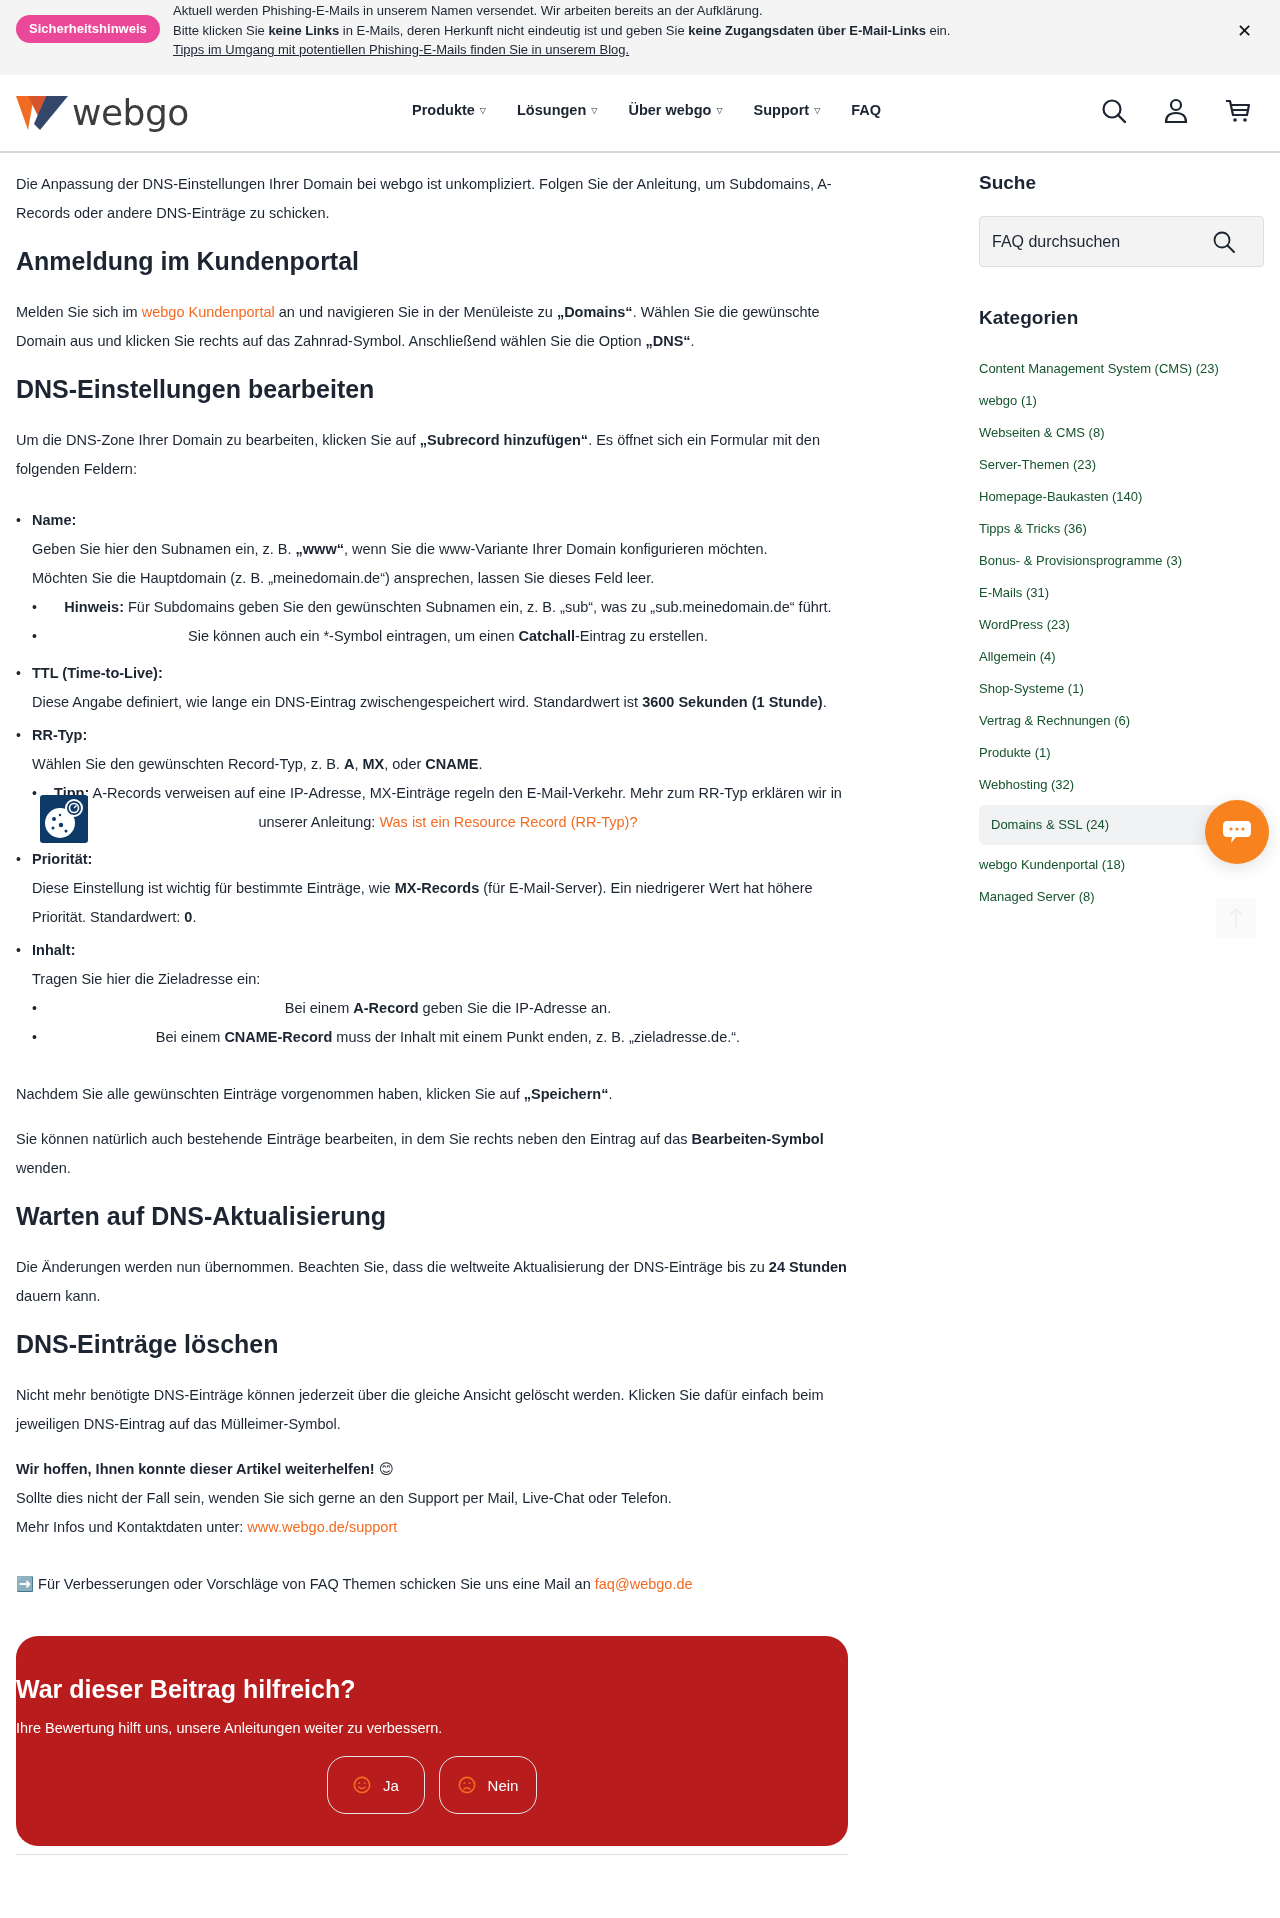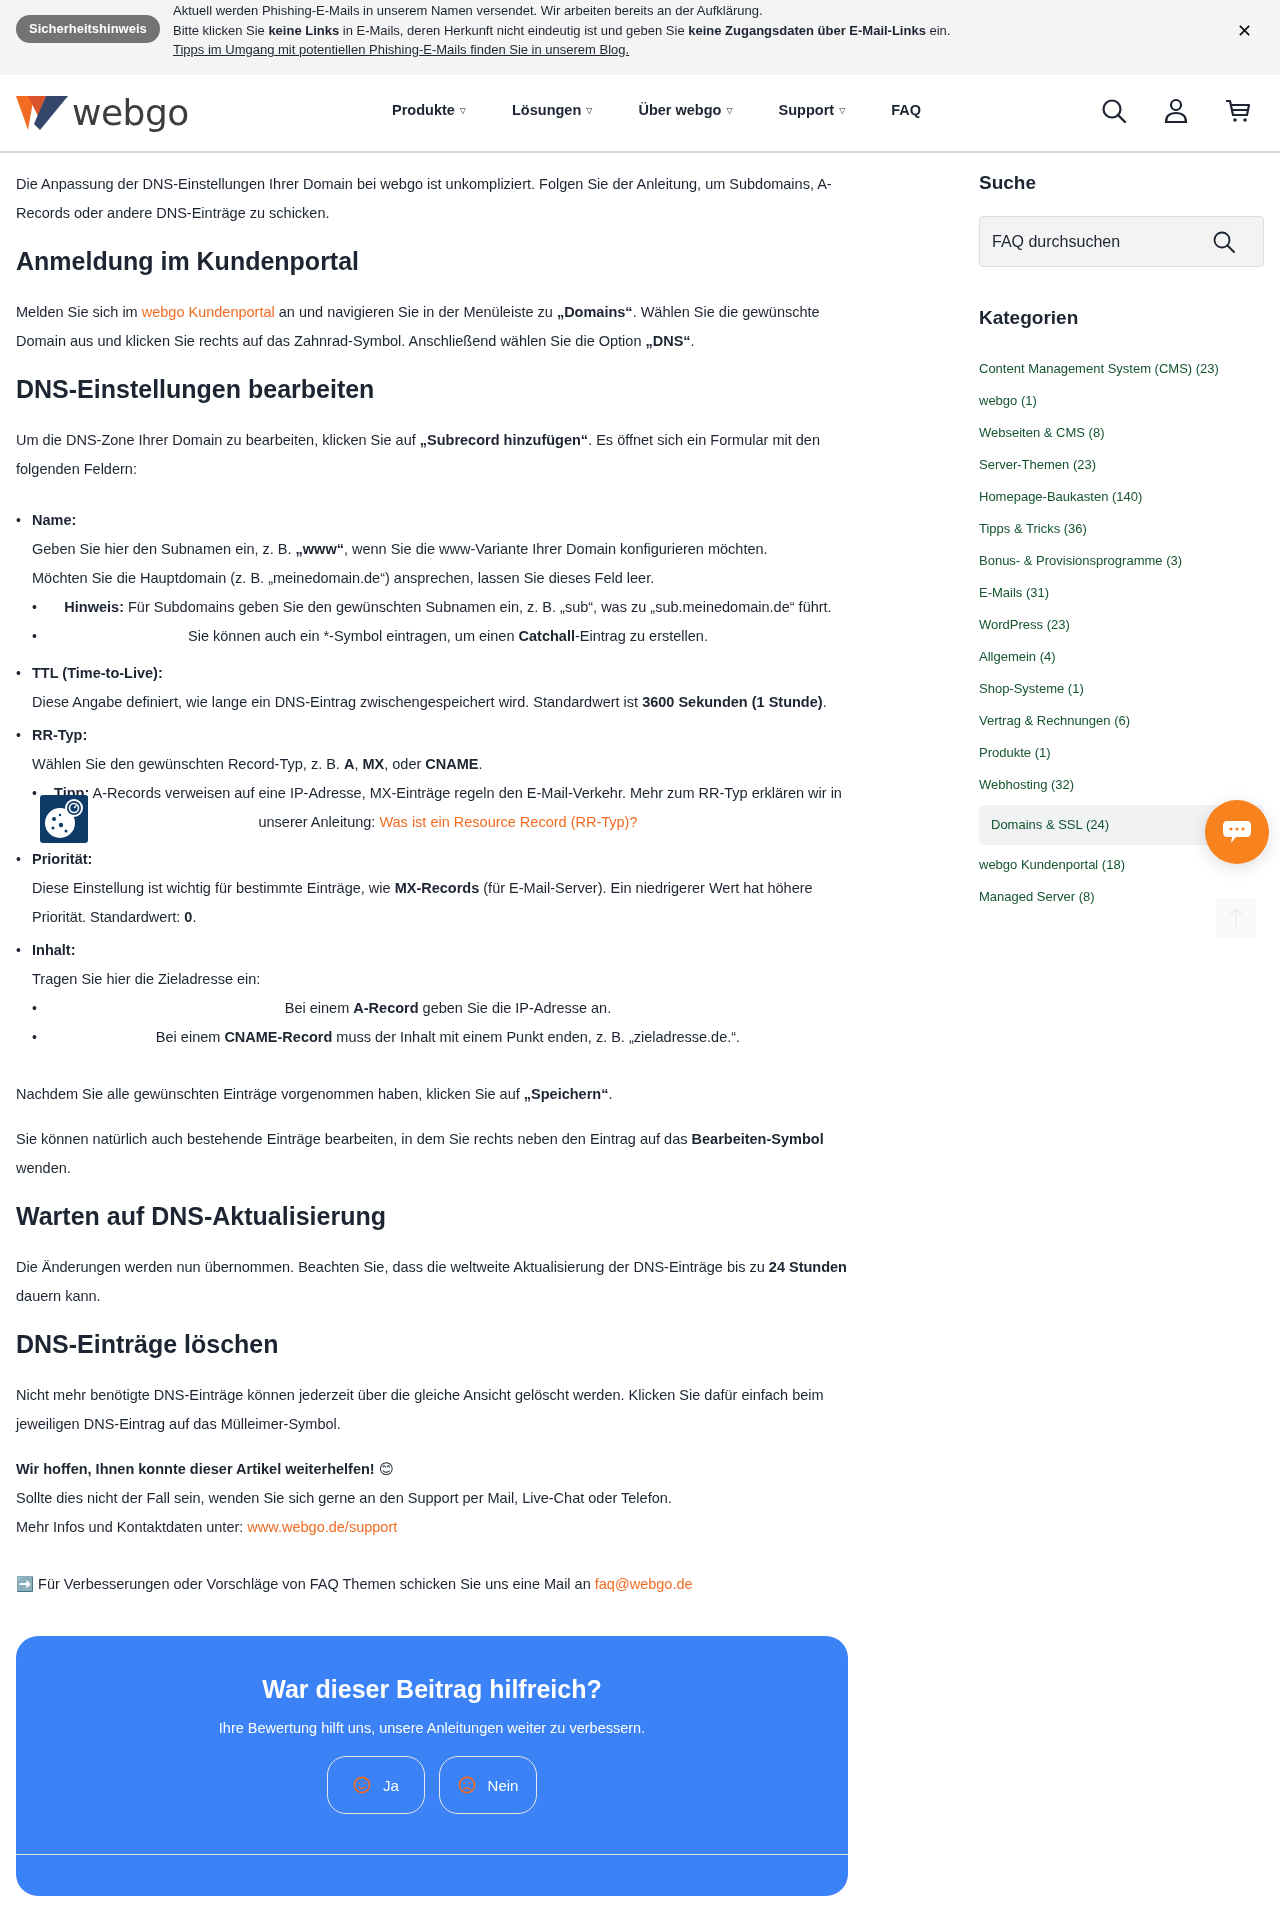--- a/index.html
+++ b/index.html
@@ -1,50 +1,50 @@
 <!DOCTYPE html>
 <html><head>
 <meta charset="utf-8">
 <style>
   * { box-sizing: border-box; margin: 0; padding: 0; }
   html, body { width: 1280px; background: #fff; }
   body { font-family: "Liberation Sans", "DejaVu Sans", sans-serif; color: #1c2531; position: relative; height: 1918px; overflow: hidden; }
 
   
   .banner { height: 75px; background: #f4f4f4; position: relative; }
-  .banner .badge { position: absolute; left: 16px; top: 15px; height: 28px; padding: 0 13px; border-radius: 14px; background: #737373; color: #fff; font-weight: bold; font-size: 13px; line-height: 28px; }
+  .banner .badge { position: absolute; left: 16px; top: 15px; height: 28px; padding: 0 13px; border-radius: 14px; background: #ec4899; color: #fff; font-weight: bold; font-size: 13px; line-height: 28px; }
   .banner .msg { position: absolute; left: 173px; top: 1px; font-size: 13px; line-height: 19.5px; color: #1c2531; }
   .banner .msg a { color: #1c2531; text-decoration: underline; }
   .banner .close { position: absolute; right: 28px; top: 20px; font-size: 18px; font-weight: bold; color: #111; cursor: pointer; }
 
   
   .header { height: 78px; position: relative; border-bottom: 2px solid #d8d8d8; background: #fff; }
   .logo { position: absolute; left: 16px; top: 17px; display: flex; align-items: center; }
   .logo .word { font-size: 36px; color: #3d3d3d; margin-left: 4px; letter-spacing: -0.5px; font-family: "DejaVu Sans", sans-serif; }
-  .nav { position: absolute; left: 392px; top: 27px; display: flex; gap: 15px; }
+  .nav { position: absolute; left: 412px; top: 27px; display: flex; gap: 0; }
   .nav .item { font-size: 14.5px; font-weight: bold; color: #1c2531; margin-right: 31px; display: flex; align-items: center; cursor: pointer; }
   .nav .item .caret { font-size: 8px; margin-left: 5px; color: #1c2531; }
   .hicons { position: absolute; right: 28px; top: 22px; display: flex; gap: 34px; }
   .hicons span { width: 28px; height: 28px; display: block; cursor: pointer; }
 
   
   .main { position: absolute; left: 16px; top: 170px; width: 832px; font-size: 14.5px; line-height: 29px; color: #1c2531; }
   .main p { margin-bottom: 16px; }
   .main h2 { font-size: 25px; font-weight: bold; line-height: 34px; margin: 10px 0 20px; color: #1c2531; }
   .main a { color: #f26b22; text-decoration: none; }
   .main ul { list-style: none; padding-left: 0; margin-bottom: 16px; }
   .main ul li { position: relative; padding-left: 16px; }
   .main ul li::before { content: "•"; position: absolute; left: 0; top: 0; font-size: 14px; }
   .main ul.outer > li { margin-bottom: 4px; }
   .main ul.inner { margin: 0 0 8px 0; }
   .main ul.inner li { padding-left: 16px; text-align: center; }
   .main .desc { display: block; }
   .main b { font-weight: bold; }
 
-  .feedback { position: absolute; left: 16px; top: 1636px; width: 832px; height: 260px; background: #3b82f6; border-radius: 22px; text-align: center; color: #fff; }
+  .feedback { position: absolute; left: 16px; top: 1636px; width: 832px; height: 210px; background: #b91c1c; border-radius: 22px; text-align: left; color: #fff; }
   .feedback h3 { font-size: 25px; font-weight: bold; margin-top: 36px; line-height: 34px; }
   .feedback .sub { font-size: 14.5px; margin-top: 14px; }
   .feedback .btns { display: flex; justify-content: center; gap: 14px; margin-top: 20px; }
   .feedback .btn { width: 98px; height: 58px; border: 1.5px solid #e6e6e6; border-radius: 19px; display: flex; align-items: center; justify-content: center; gap: 12px; font-size: 15px; color: #fff; cursor: pointer; }
   .feedback .btn .face { width: 18px; height: 18px; }
   .divider { position: absolute; left: 16px; top: 1854px; width: 832px; height: 1px; background: #ddd; }
 
   
   .sidebar { position: absolute; left: 979px; top: 170px; width: 285px; }
   .sidebar h4 { font-size: 19px; font-weight: bold; color: #1c2531; line-height: 26px; }

